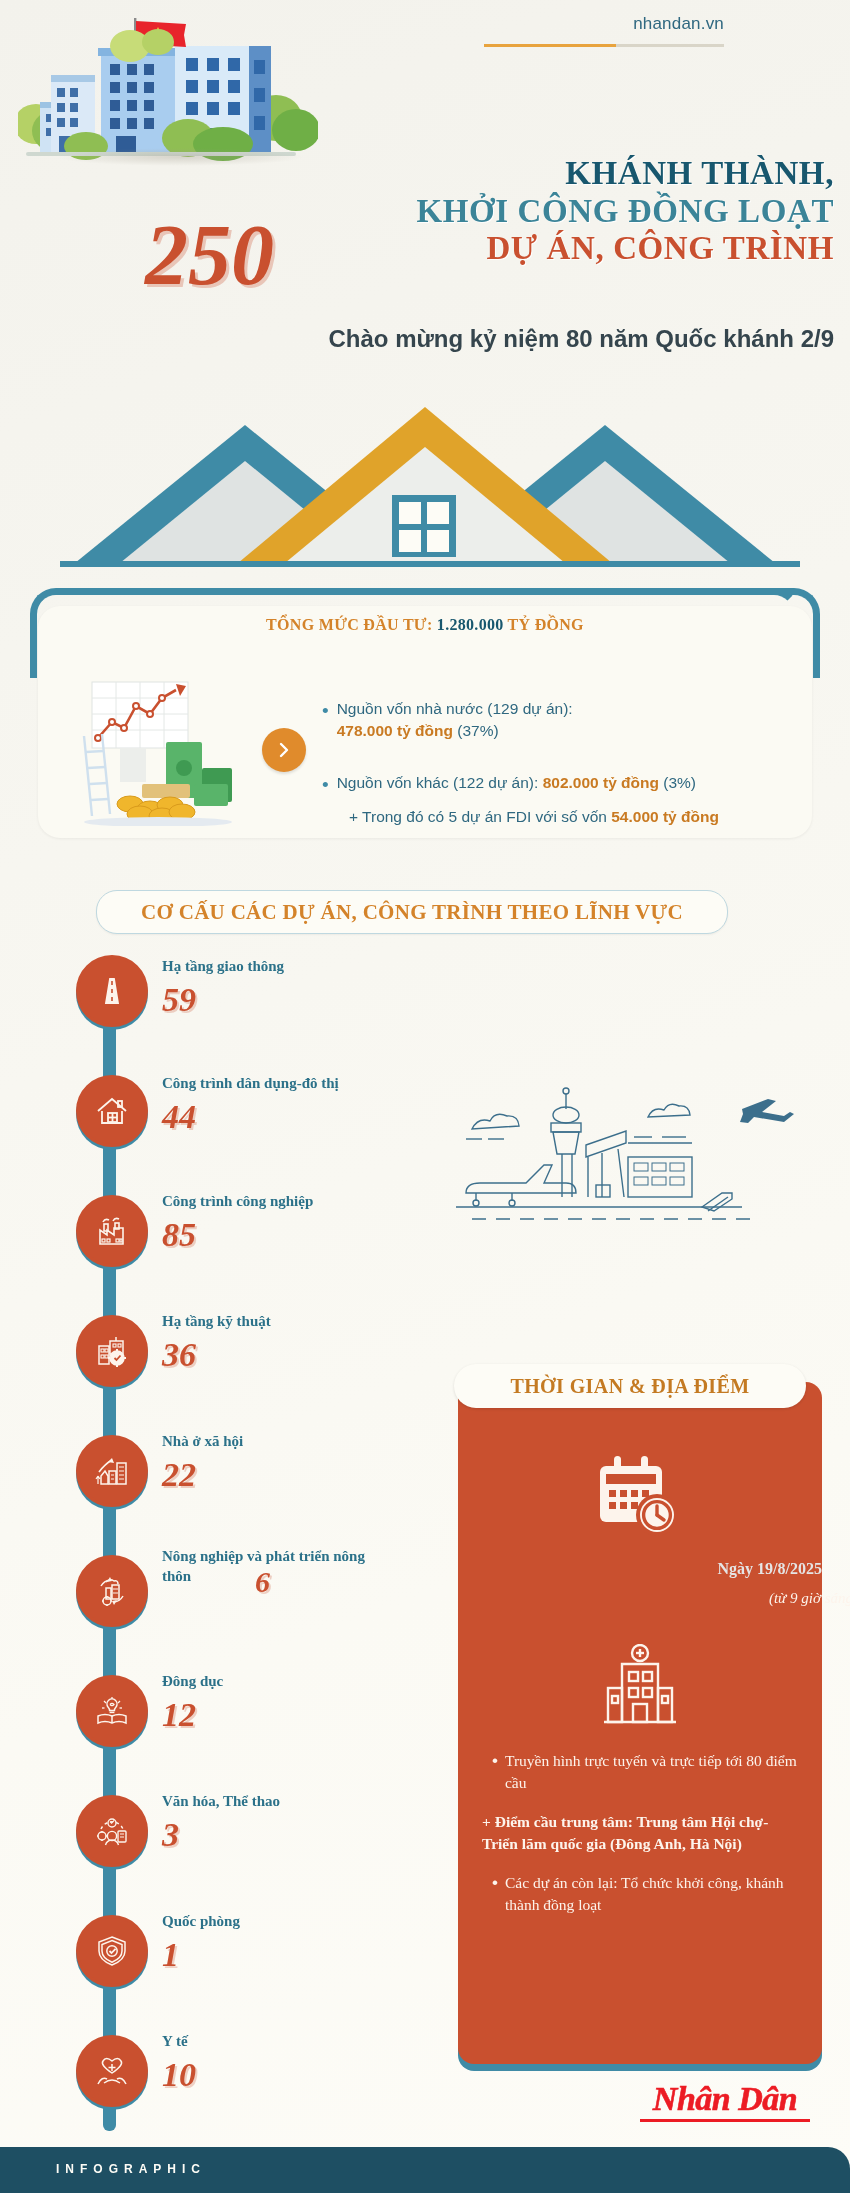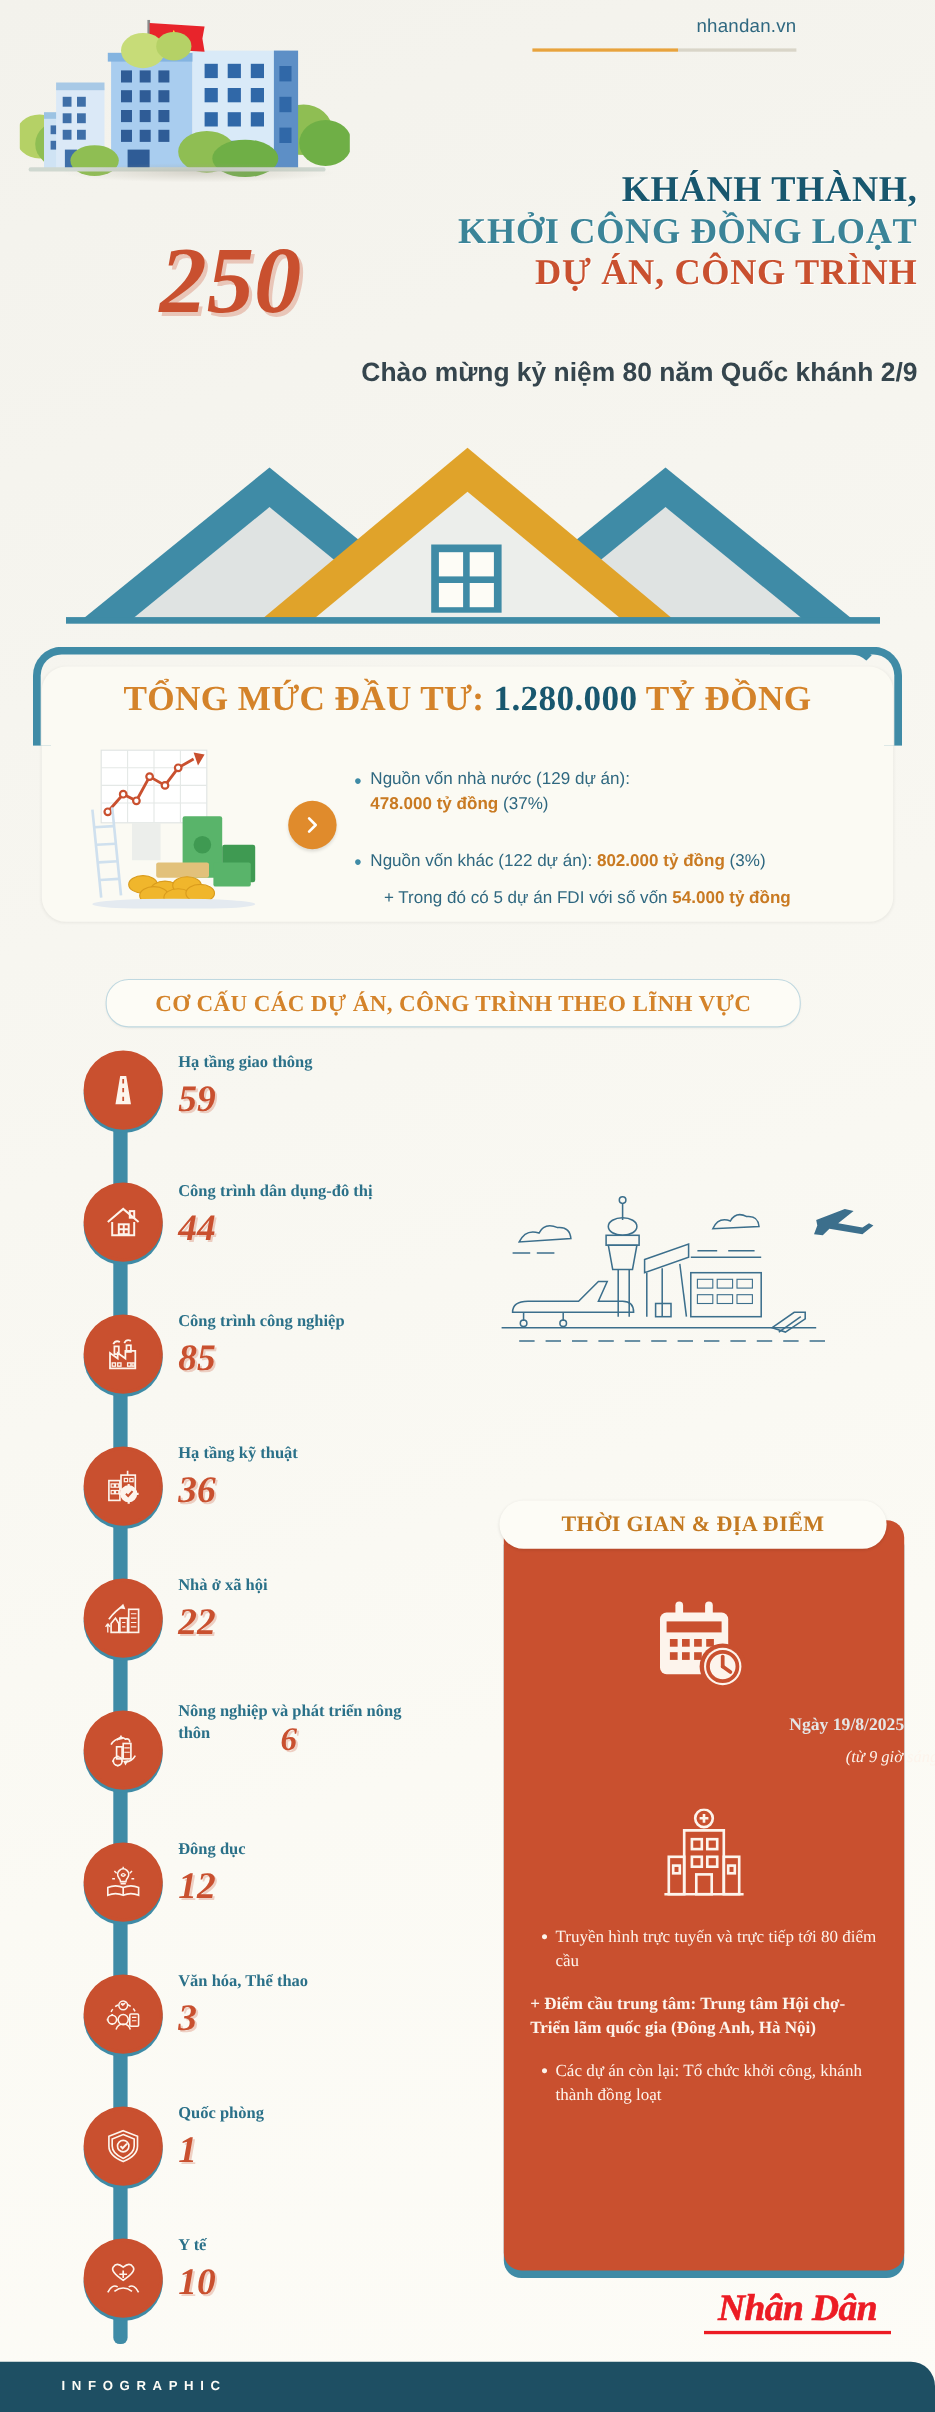--- a/index.html
+++ b/index.html
@@ -79,21 +79,21 @@
     border-right-color:transparent;
     box-sizing:border-box;
   }
   .inv-frame-r{
     position:absolute;right:0;top:0;width:120px;height:90px;
     border-top:7px solid #3f8ba6;border-right:7px solid #3f8ba6;
     border-radius:0 26px 0 0;box-sizing:border-box;
   }
   .inv-title{
     position:absolute;left:0;top:28px;width:790px;text-align:center;
-    font-family:"Liberation Serif", serif;font-weight:bold;font-size:32px;
+    font-family:"Liberation Serif", serif;font-weight:bold;font-size:16px;
     color:#d4832a;letter-spacing:.3px;
   }
   .inv-title .num{color:#18576e;}
   .money-illo{position:absolute;left:40px;top:88px;width:180px;height:150px;}
   .arrow-btn{
     position:absolute;left:232px;top:140px;width:44px;height:44px;border-radius:50%;
     background:#e08b2c;display:flex;align-items:center;justify-content:center;
     box-shadow:0 2px 3px rgba(0,0,0,.12);
   }
   .arrow-btn svg{display:block;}

